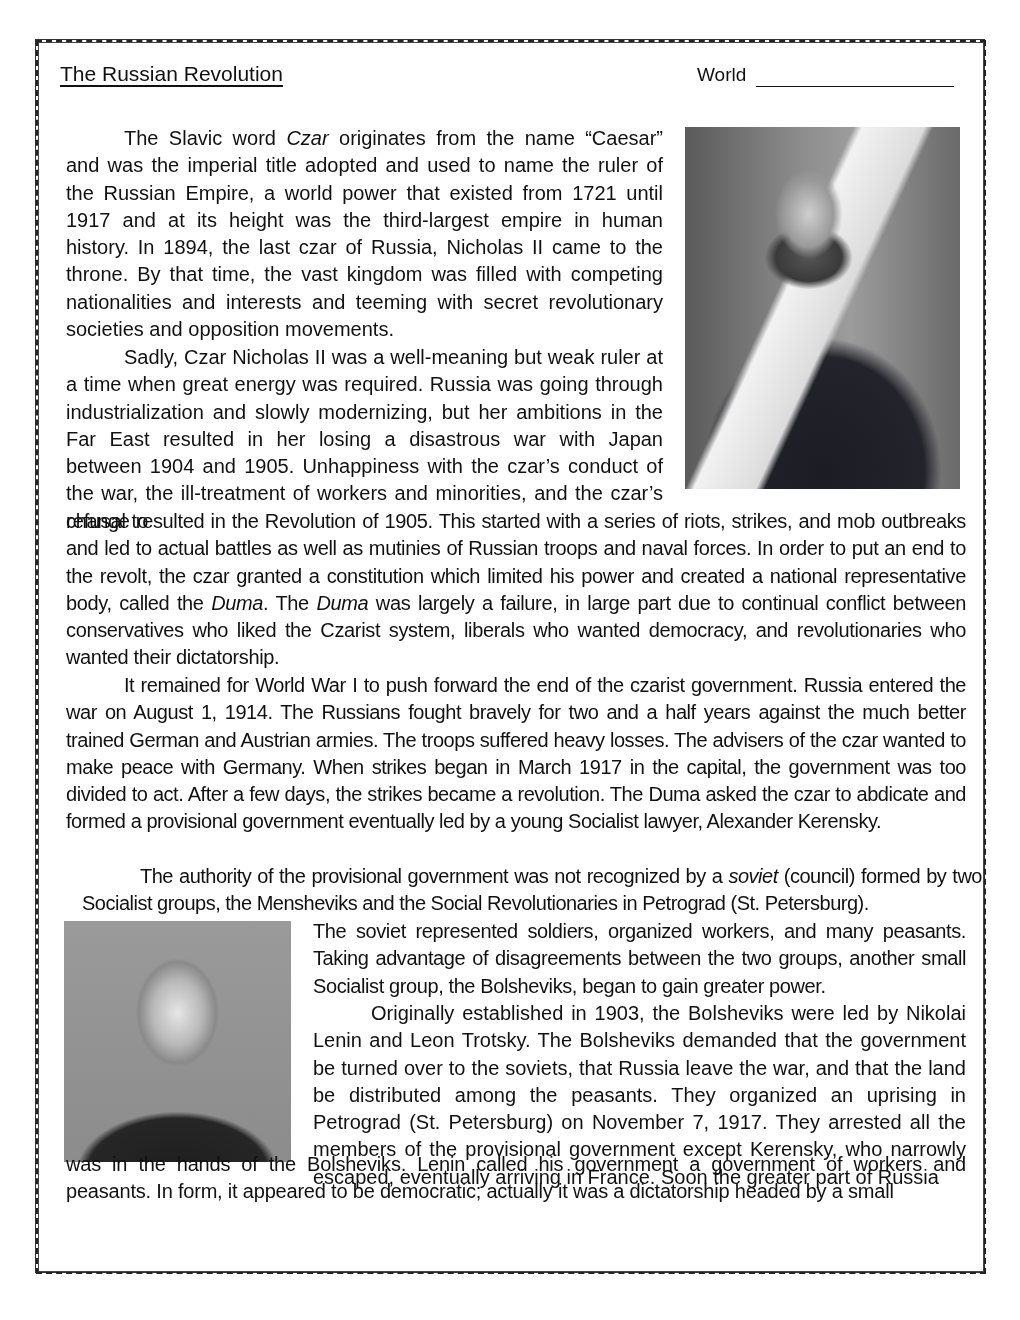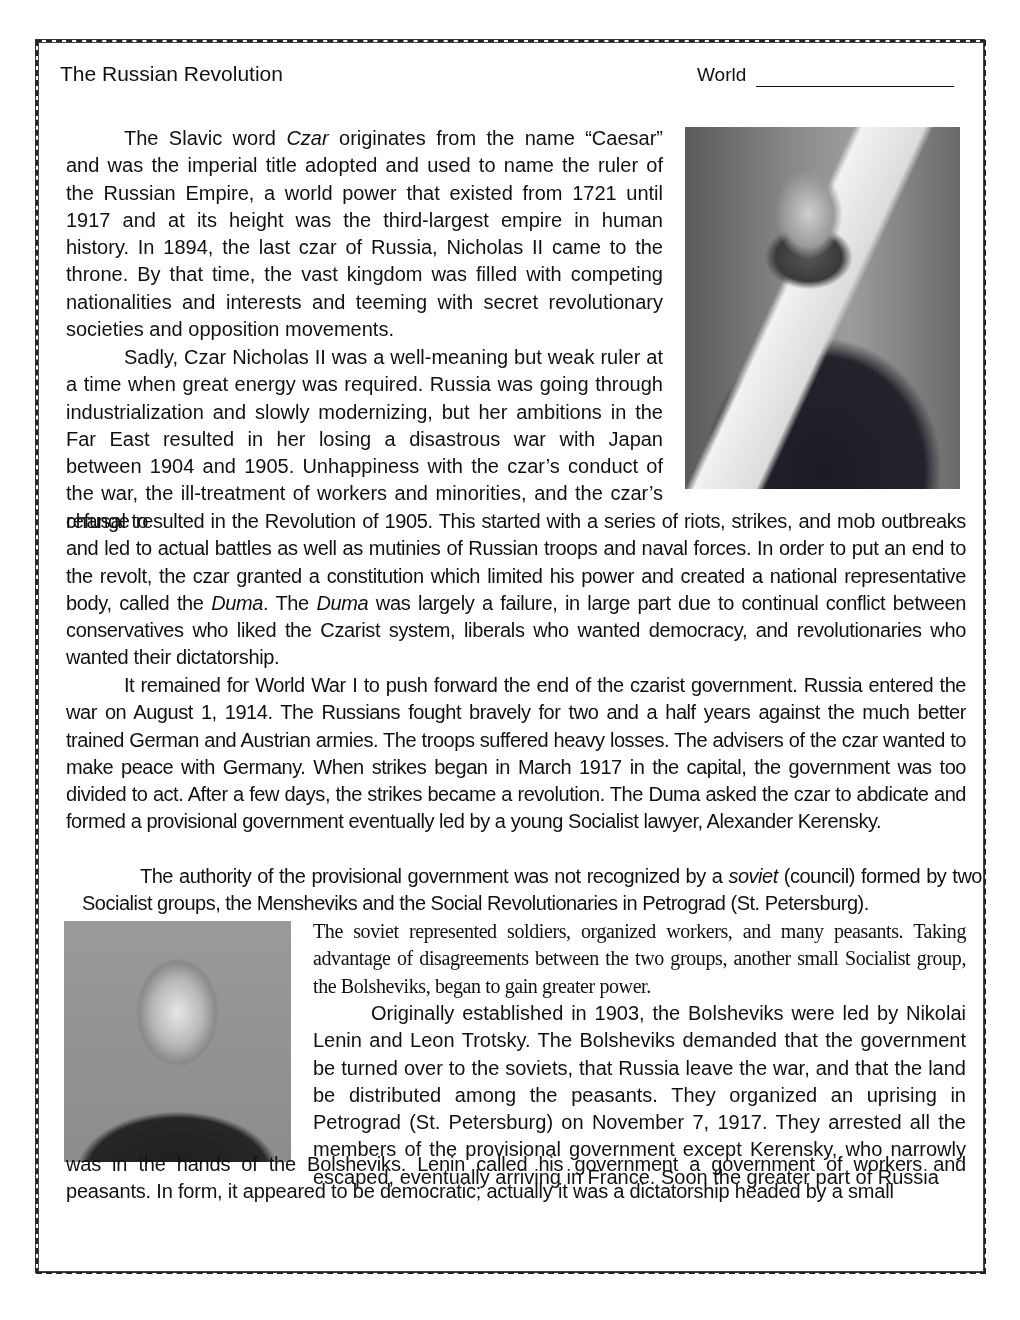--- a/index.html
+++ b/index.html
@@ -2,21 +2,21 @@
 <html><head>
 <meta charset="utf-8">
 <style>
   html, body { margin: 0; padding: 0; background: #ffffff; }
   body { width: 1020px; height: 1320px; position: relative; overflow: hidden;
          font-family: "Liberation Sans", "DejaVu Sans", sans-serif; color: #111; }
   .frame { position: absolute; left: 36px; top: 40px; width: 946px; height: 1230px;
            border: 2px dashed #222; box-shadow: 0 0 0 1px #444 inset; }
   .frame-outer { position: absolute; left: 35px; top: 39px; width: 948px; height: 1232px;
            border: 1px solid #333; }
-  .title { position: absolute; left: 60px; top: 62px; font-size: 21px; 
+  .title { position: absolute; left: 60px; top: 62px; font-size: 21px; text-decoration: underline;
            text-underline-offset: 4px; }
   .name-label { position: absolute; left: 697px; top: 64px; font-size: 19px; }
   .name-line { position: absolute; left: 756px; top: 86px; width: 198px; border-bottom: 1.5px solid #111; }
   .para { position: absolute; font-size: 20px; line-height: 27.3px; text-align: justify; margin: 6px; }
   .para .indent { display: inline-block; width: 58px; }
   .photo { position: absolute; overflow: hidden; }
   .nicholas { left: 685px; top: 127px; width: 275px; height: 362px;
      background:
        radial-gradient(ellipse 45px 60px at 45% 24%, #cfcfcf 0%, #9a9a9a 55%, transparent 75%),
        radial-gradient(ellipse 55px 40px at 45% 36%, #555 0%, #3a3a3a 60%, transparent 80%),
@@ -46,17 +46,17 @@
 <p class="para" style="left:60px; top:338px; width:597px;"><span class="indent"></span><span>Sadly, Czar Nicholas II was a well-meaning but weak ruler at a time when great energy was required. Russia was going through industrialization and slowly modernizing, but her ambitions in the Far East resulted in her losing a disastrous war with Japan between 1904 and 1905. Unhappiness with the czar’s conduct of the war, the ill-treatment of workers and minorities, and the czar’s refusal to</span></p>
 
 <p class="para" style="left:60px; top:502px; width:900px; letter-spacing:-0.35px;"><span>change resulted in the Revolution of 1905. This started with a series of riots, strikes, and mob outbreaks and led to actual battles as well as mutinies of Russian troops and naval forces. In order to put an end to the revolt, the czar granted a constitution which limited his power and created a national representative body, called the </span><i>Duma</i><span>. The </span><i>Duma</i><span> was largely a failure, in large part due to continual conflict between conservatives who liked the Czarist system, liberals who wanted democracy, and revolutionaries who wanted their dictatorship.</span></p>
 
 <p class="para" style="left:60px; top:666px; width:900px; letter-spacing:-0.45px;"><span class="indent"></span><span>It remained for World War I to push forward the end of the czarist government. Russia entered the war on August 1, 1914. The Russians fought bravely for two and a half years against the much better trained German and Austrian armies. The troops suffered heavy losses. The advisers of the czar wanted to make peace with Germany. When strikes began in March 1917 in the capital, the government was too divided to act. After a few days, the strikes became a revolution. The Duma asked the czar to abdicate and formed a provisional government eventually led by a young Socialist lawyer, Alexander Kerensky.</span></p>
 
 <p class="para" style="left:76px; top:857px; width:900px; letter-spacing:-0.5px;"><span class="indent"></span><span>The authority of the provisional government was not recognized by a </span><i>soviet</i><span> (council) formed by two Socialist groups, the Mensheviks and the Social Revolutionaries in Petrograd (St. Petersburg).</span></p>
 
 <div class="photo lenin" title="Portrait photograph of Vladimir Lenin"></div>
 
-<p class="para" style="left:307px; top:912px; width:653px; letter-spacing:-0.4px;font-family:Liberation Serif, serif;"><span>The soviet represented soldiers, organized workers, and many peasants. Taking advantage of disagreements between the two groups, another small Socialist group, the Bolsheviks, began to gain greater power.</span></p>
+<p class="para" style="left:307px; top:912px; width:653px; letter-spacing:-0.4px;"><span>The soviet represented soldiers, organized workers, and many peasants. Taking advantage of disagreements between the two groups, another small Socialist group, the Bolsheviks, began to gain greater power.</span></p>
 
 <p class="para" style="left:307px; top:994px; width:653px;"><span class="indent"></span><span>Originally established in 1903, the Bolsheviks were led by Nikolai Lenin and Leon Trotsky. The Bolsheviks demanded that the government be turned over to the soviets, that Russia leave the war, and that the land be distributed among the peasants. They organized an uprising in Petrograd (St. Petersburg) on November 7, 1917. They arrested all the members of the provisional government except Kerensky, who narrowly escaped, eventually arriving in France. Soon the greater part of Russia</span></p>
 
 <p class="para" style="left:60px; top:1145px; width:900px; letter-spacing:-0.2px;"><span>was in the hands of the Bolsheviks. Lenin called his government a government of workers and peasants. In form, it appeared to be democratic; actually it was a dictatorship headed by a small</span></p>
 
 </body></html>

